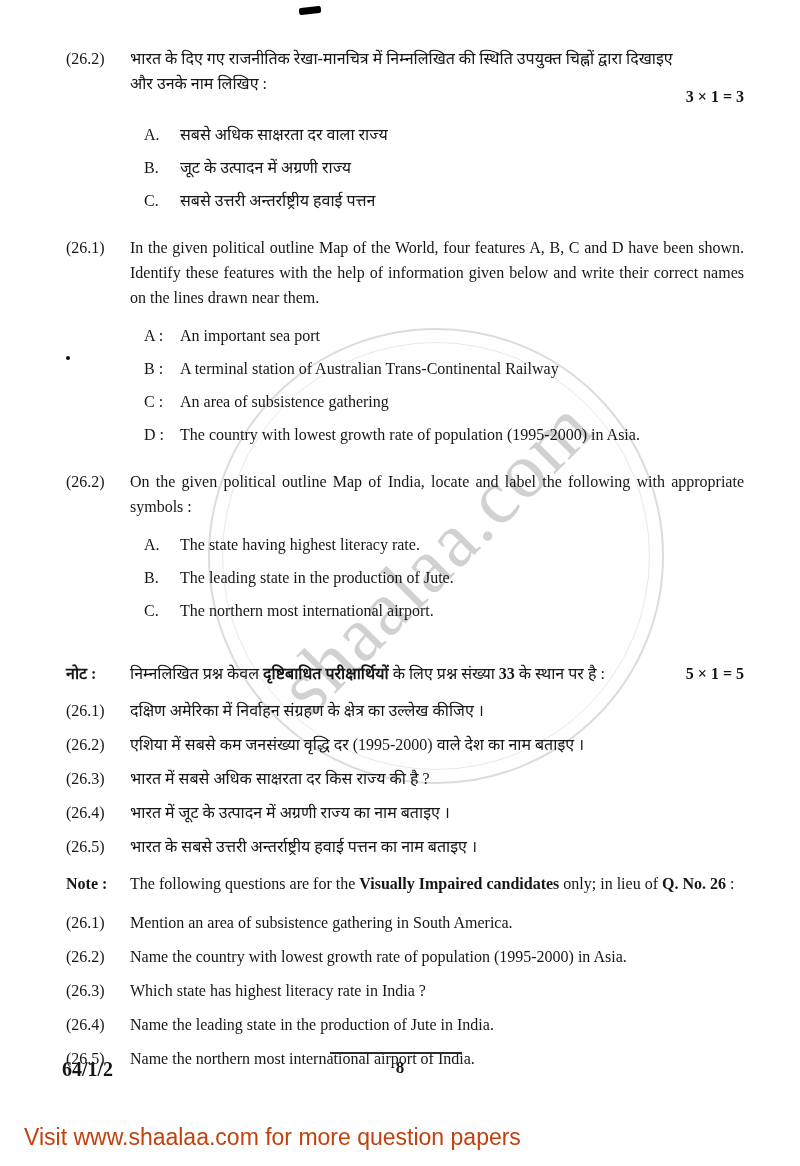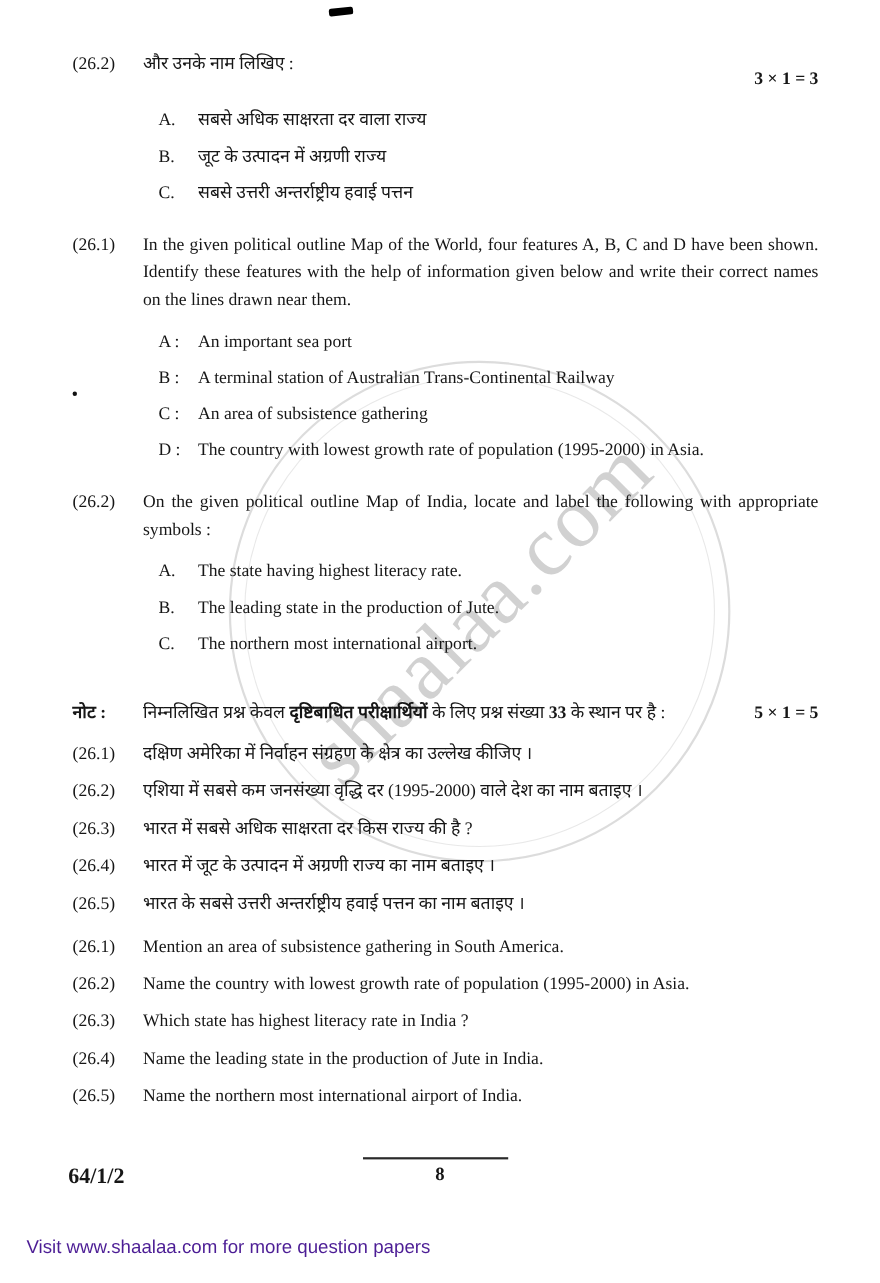--- a/index.html
+++ b/index.html
@@ -71,21 +71,21 @@
   .page-footer { position:absolute; left:0; right:0; top:1046px; height:46px; z-index:1; }
   .footer-rule { position:absolute; left:330px; top:6px; width:132px; border-top:2px solid #2a2a2a; }
   .paper-code { position:absolute; left:62px; top:12px; font-weight:bold; font-size:20px; font-family:Liberation Serif, serif; }
   .page-number { position:absolute; left:0; right:0; top:12px; text-align:center; font-weight:bold; font-size:17px; font-family:"Liberation Serif", serif; }
 
   
   .site-footer { position:absolute; left:0; bottom:0; width:800px; height:54px; background:#ffffff; z-index:2; }
   .site-footer-text {
     position:absolute; left:24px; top:12px;
     font-family:"Liberation Sans", sans-serif;
-    font-size:17px; color:#4c1d95;
+    font-size:23px; color:#c2410c;
   }
 
   
   .artifact-top {
     position:absolute; left:299px; top:7px;
     width:22px; height:7px; background:#000;
     transform:rotate(-6deg); border-radius:2px; z-index:1;
   }
   .artifact-dot {
     position:absolute; left:66px; top:356px;
@@ -103,20 +103,21 @@
   </div>
 
   <div class="artifact-top"></div>
   <div class="artifact-dot"></div>
 
   <div class="content">
 
     <div class="qblock">
       <div class="qnum">(26.2)</div>
       <div class="qbody">
+        <div class="qpara">भारत के दिए गए राजनीतिक रेखा-मानचित्र में निम्नलिखित की स्थिति उपयुक्त चिह्नों द्वारा दिखाइए</div>
         <div class="introline2">
           <span>और उनके नाम लिखिए :</span>
           <span class="marks">3 × 1 = 3</span>
         </div>
         <div class="itemlist">
           <div class="itemrow">
             <span>A.</span>
             <span>सबसे अधिक साक्षरता दर वाला राज्य</span>
           </div>
           <div class="itemrow">
@@ -203,20 +204,26 @@
       <div class="virow">
         <span>(26.4)</span>
         <span>भारत में जूट के उत्पादन में अग्रणी राज्य का नाम बताइए ।</span>
       </div>
       <div class="virow">
         <span>(26.5)</span>
         <span>भारत के सबसे उत्तरी अन्तर्राष्ट्रीय हवाई पत्तन का नाम बताइए ।</span>
       </div>
     </div>
 
+    <div class="noteblock mt12">
+      <div class="notelabel">Note :</div>
+      <div>
+        <span>The following questions are for the </span><span class="b">Visually Impaired candidates</span><span> only; in lieu of </span><span class="b">Q. No. 26</span><span> :</span>
+      </div>
+    </div>
 
     <div class="mt14">
       <div class="virow">
         <span>(26.1)</span>
         <span>Mention an area of subsistence gathering in South America.</span>
       </div>
       <div class="virow">
         <span>(26.2)</span>
         <span>Name the country with lowest growth rate of population (1995-2000) in Asia.</span>
       </div>

